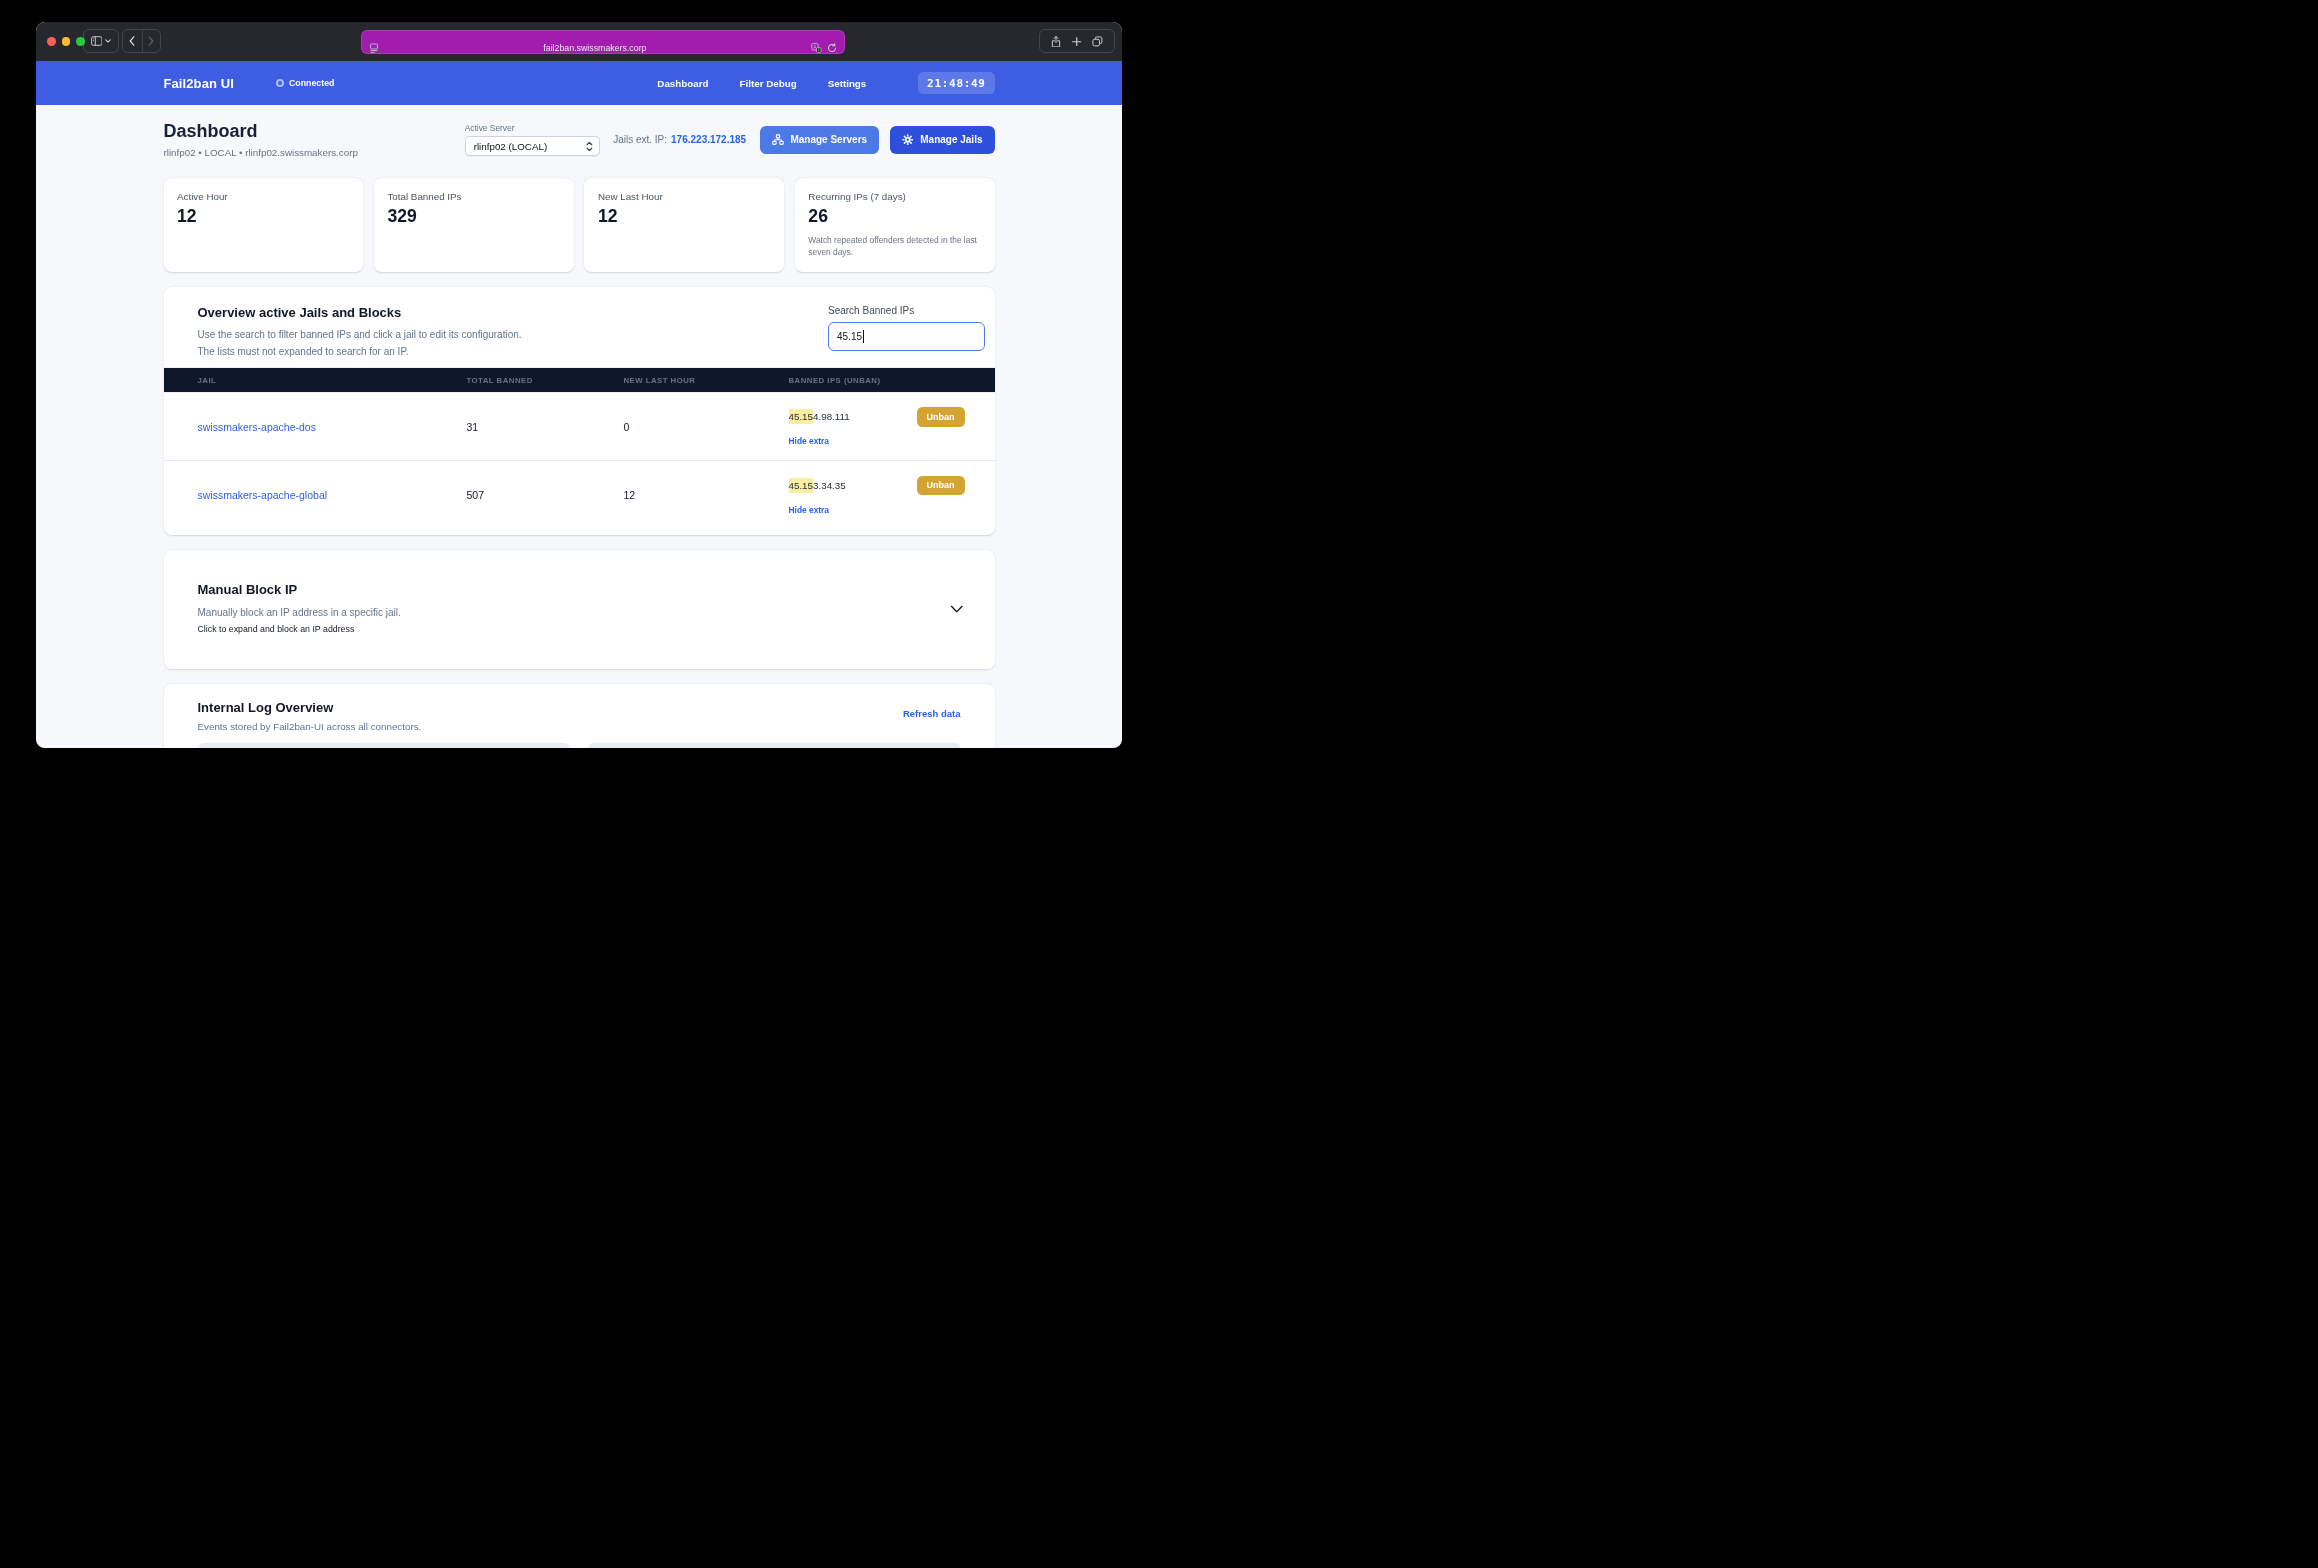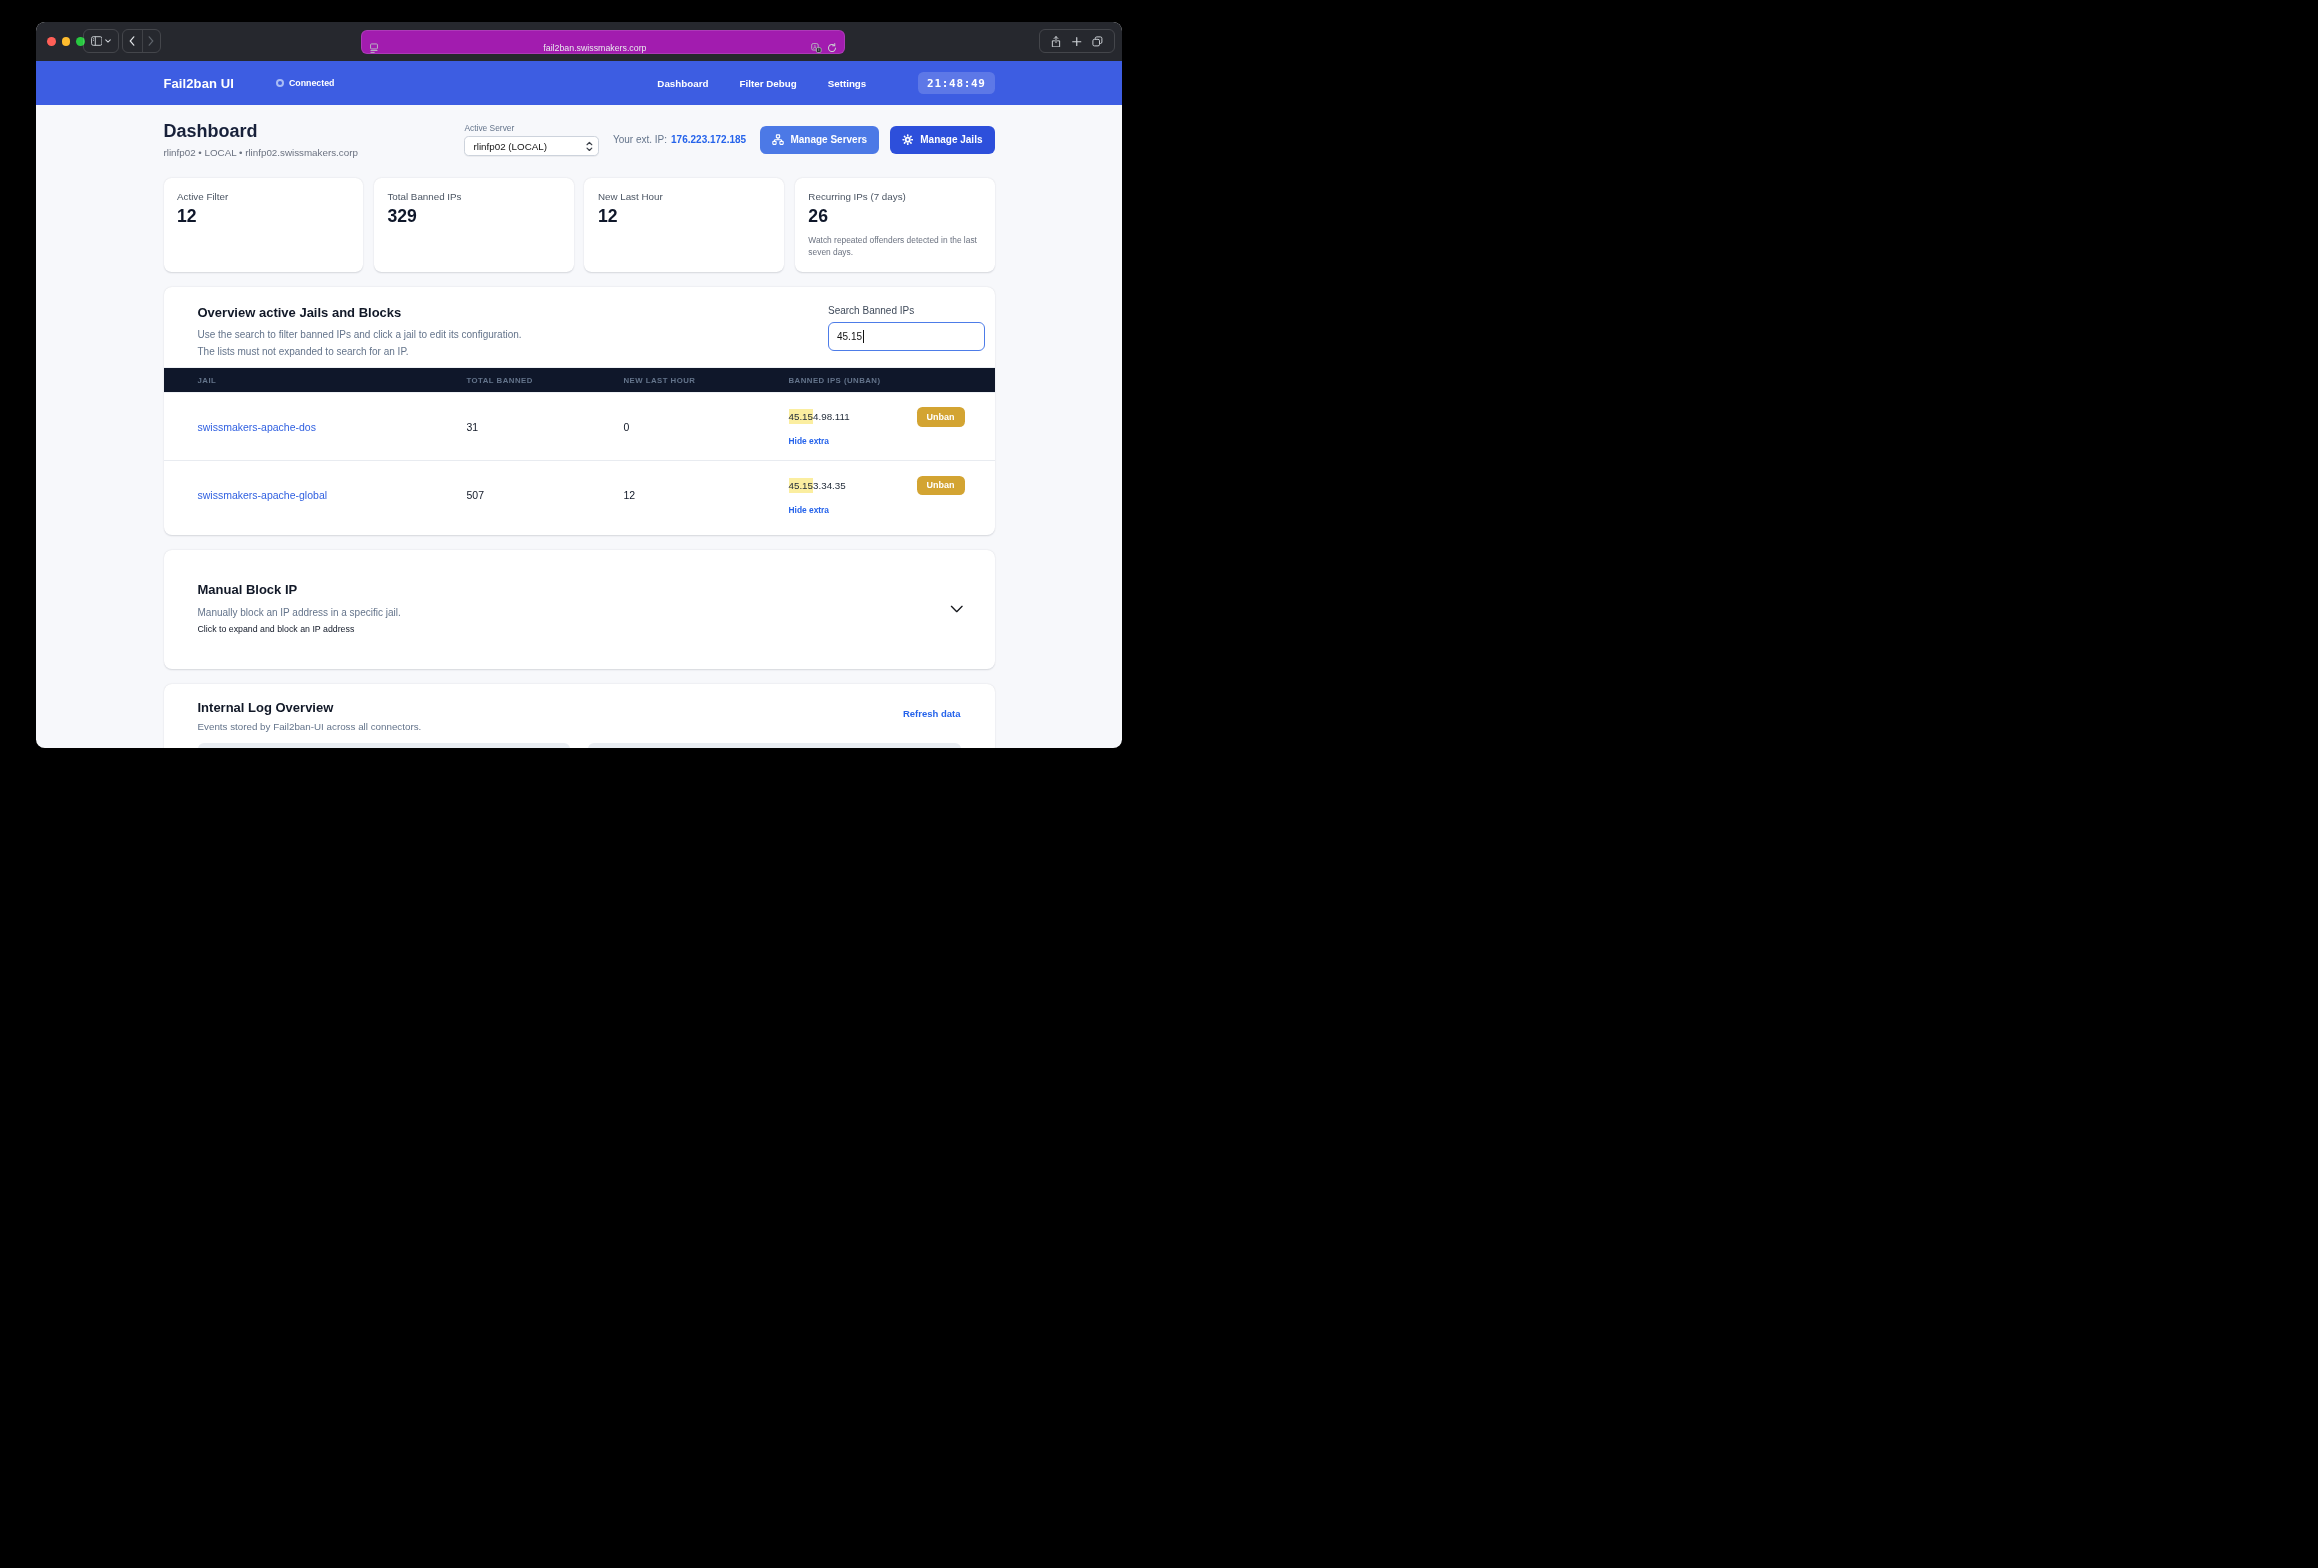--- a/index.html
+++ b/index.html
@@ -264,21 +264,21 @@
               <span class="select-value">rlinfp02 (LOCAL)</span>
               <span class="tb-icon">
                 <svg width="6.8" height="10.8" viewBox="0 0 10 16" fill="none" stroke="#3c4149" stroke-width="1.8" stroke-linecap="round" stroke-linejoin="round">
                   <path d="M1.5 5.5 5 2l3.5 3.5"></path>
                     <path d="M1.5 10.5 5 14l3.5-3.5"></path>
                 </svg>
               </span>
             </div>
           </div>
           <div class="ext-ip">
-            <span>Your ext. IP:</span>
+            <span>Jails ext. IP:</span>
             <b>176.223.172.185</b>
           </div>
           <button class="btn btn-servers">
             <span class="tb-icon">
               <svg width="12" height="11.5" viewBox="0 0 22 20" fill="none" stroke="#fff" stroke-width="2">
                 <rect x="8" y="1" width="6" height="5.5" rx="1"></rect>
                 <path d="M11 6.5v3.5M4.5 10h13M4.5 10v3M17.5 10v3"></path>
                 <rect x="1.5" y="13" width="6" height="5.5" rx="1"></rect>
                 <rect x="14.5" y="13" width="6" height="5.5" rx="1"></rect>
               </svg>
@@ -302,21 +302,21 @@
                 <circle cx="10" cy="10" r="2" fill="#2d4fdb"></circle>
               </svg>
             </span>
             <span>Manage Jails</span>
           </button>
         </div>
       </div>
 
       <div class="stats">
         <div class="stat-card">
-          <div class="stat-label">Active Filter</div>
+          <div class="stat-label">Active Hour</div>
           <div class="stat-value">12</div>
         </div>
         <div class="stat-card">
           <div class="stat-label">Total Banned IPs</div>
           <div class="stat-value">329</div>
         </div>
         <div class="stat-card">
           <div class="stat-label">New Last Hour</div>
           <div class="stat-value">12</div>
         </div>

